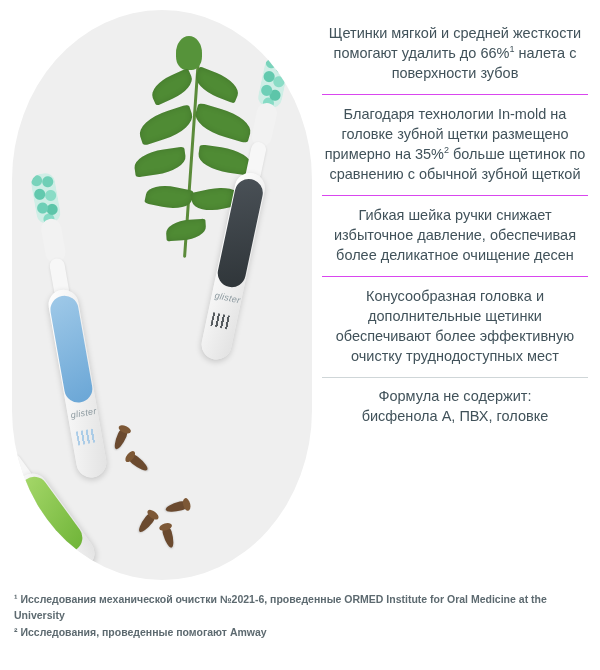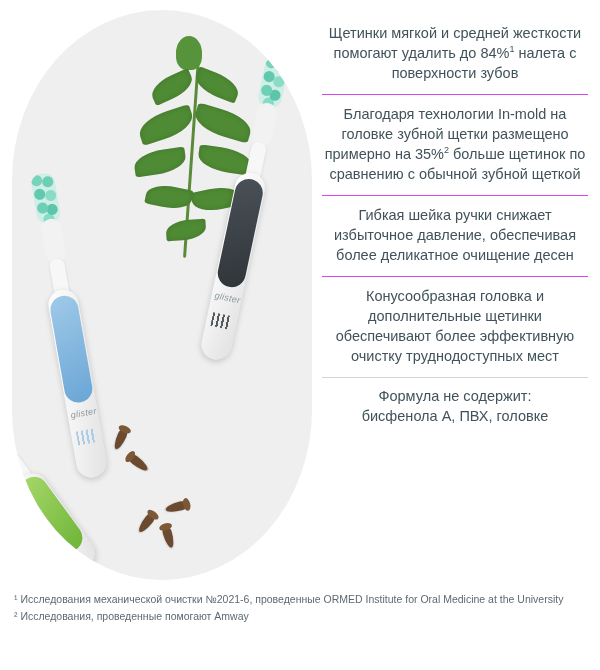--- a/index.html
+++ b/index.html
@@ -185,21 +185,21 @@
   
   .footnotes {
     position: absolute;
     left: 14px;
     top: 592px;
     width: 572px;
     font-size: 10.5px;
     line-height: 1.5;
     color: #5d6a70;
   }
-  .footnotes div { margin-bottom: 1px; }
+  .footnotes div { margin-bottom: 1px; font-weight: bold; }
 </style>
 </head>
 <body>
 
 <div class="page">
 
   <div class="image-panel">
     <div class="blob">
 
       <div class="herb">
@@ -248,21 +248,21 @@
       <div class="clove" style="left:122px; top:442px; transform:rotate(-52deg);"></div>
       <div class="clove" style="left:130px; top:502px; transform:rotate(38deg);"></div>
       <div class="clove" style="left:152px; top:516px; transform:rotate(-16deg);"></div>
       <div class="clove" style="left:160px; top:486px; transform:rotate(76deg);"></div>
     </div>
   </div>
 
   <div class="text-col">
 
     <div class="benefit">
-      <span>Щетинки мягкой и средней жесткости помогают удалить до 84%</span><sup>1</sup><span> налета с поверхности зубов</span>
+      <span>Щетинки мягкой и средней жесткости помогают удалить до 66%</span><sup>1</sup><span> налета с поверхности зубов</span>
     </div>
 
     <div class="benefit">
       <span>Благодаря технологии In-mold на головке зубной щетки размещено примерно на 35%</span><sup>2</sup><span> больше щетинок по сравнению с обычной зубной щеткой</span>
     </div>
 
     <div class="benefit">
       <span>Гибкая шейка ручки снижает избыточное давление, обеспечивая более деликатное очищение десен</span>
     </div>
 

